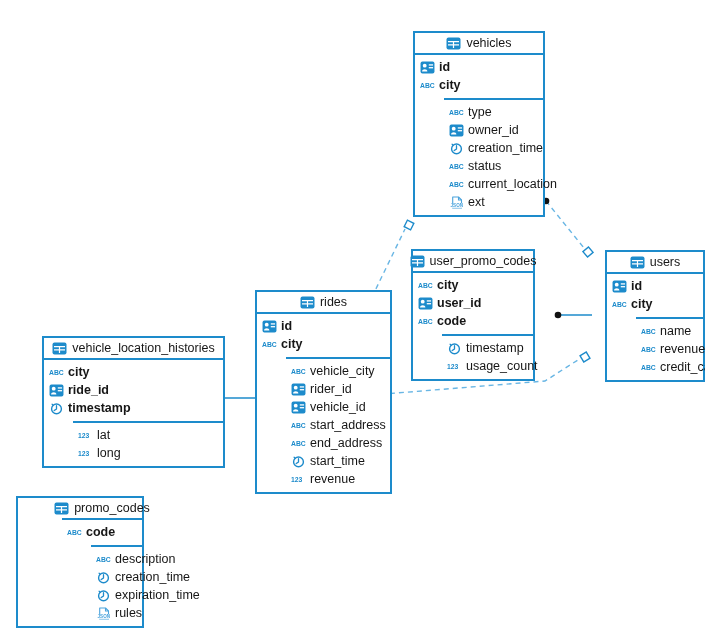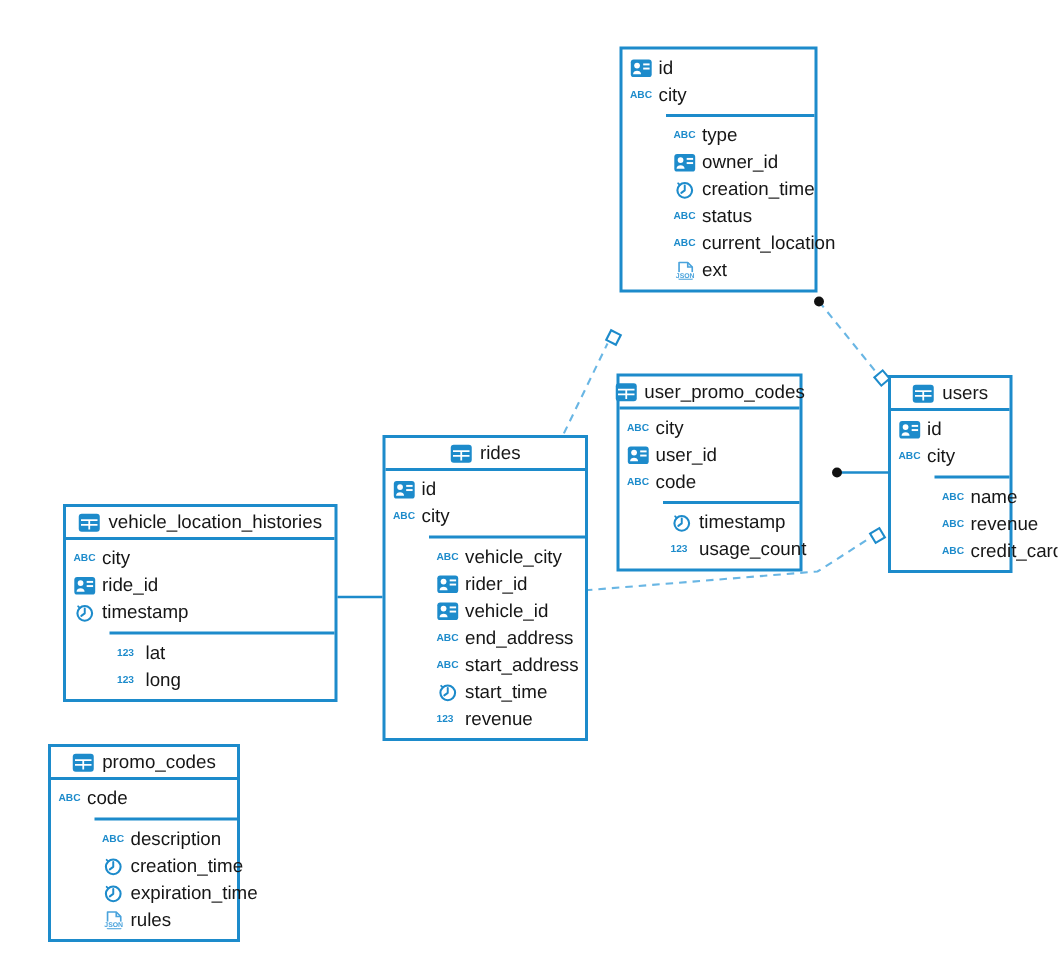--- a/index.html
+++ b/index.html
@@ -16,21 +16,21 @@
   .wires .dot{fill:#111;}
   .wires .many{fill:#fff;stroke:var(--blue);stroke-width:1.4;}
   .tbl{position:absolute;z-index:2;box-sizing:border-box;background:#fff;
        border:2px solid var(--blue);font-size:12.5px;}
   .thead{display:flex;align-items:center;justify-content:center;gap:5px;
          padding:3px 4px;border-bottom:2px solid var(--blue);}
   .tname{font-size:12.5px;white-space:nowrap;}
   .grp{padding:3px 0 4px;}
   .grp.cols{border-top:2px solid var(--blue);margin-left:29px;}
   .row{display:flex;align-items:center;gap:4px;padding:0 5px;height:18px;}
-  .row.pk .cname{font-weight:normal;}
+  .row.pk .cname{font-weight:bold;}
   .cname{white-space:nowrap;}
   .ci{width:15px;height:13px;flex:0 0 15px;color:var(--blue);}
   svg.ci{display:block;}
   .tago{flex:0 0 15px;width:15px;height:13px;display:flex;align-items:center;
         font-size:6.8px;font-weight:800;color:var(--blue);letter-spacing:0;}
   .jsonic{color:#4aa3dc;}
 </style>
 </head>
 <body>
 
@@ -73,20 +73,26 @@
   <rect class="many" x="-3.6" y="-3.6" width="7.2" height="7.2" transform="translate(585,357) rotate(-31)"></rect>
 
   <circle class="dot" cx="546" cy="201" r="3.3"></circle>
   <circle class="dot" cx="371" cy="297" r="3.3"></circle>
   <circle class="dot" cx="371" cy="395" r="3.3"></circle>
   <circle class="dot" cx="558" cy="315" r="3.3"></circle>
   <circle class="dot" cx="217" cy="398" r="3.3"></circle>
 </svg>
 
 <div class="tbl" style="left:413px;top:31px;width:132px;">
+  <div class="thead">
+    <svg class="ci">
+        <use href="#i-table"></use>
+      </svg>
+    <span class="tname">vehicles</span>
+  </div>
   <div class="grp">
     <div class="row pk">
       <svg class="ci">
           <use href="#i-uuid"></use>
         </svg>
       <span class="cname">id</span>
     </div>
     <div class="row pk">
       <span class="tago">ABC</span>
       <span class="cname">city</span>
@@ -156,21 +162,21 @@
         </svg>
       <span class="cname">timestamp</span>
     </div>
     <div class="row">
       <span class="tago">123</span>
       <span class="cname">usage_count</span>
     </div>
   </div>
 </div>
 
-<div class="tbl" style="left:592px;top:250px;width:83px;">
+<div class="tbl" style="left:605px;top:250px;width:100px;">
   <div class="thead">
     <svg class="ci">
         <use href="#i-table"></use>
       </svg>
     <span class="tname">users</span>
   </div>
   <div class="grp">
     <div class="row pk">
       <svg class="ci">
           <use href="#i-uuid"></use>
@@ -229,25 +235,25 @@
       <span class="cname">rider_id</span>
     </div>
     <div class="row">
       <svg class="ci">
           <use href="#i-uuid"></use>
         </svg>
       <span class="cname">vehicle_id</span>
     </div>
     <div class="row">
       <span class="tago">ABC</span>
+      <span class="cname">start_address</span>
+    </div>
+    <div class="row">
+      <span class="tago">ABC</span>
       <span class="cname">end_address</span>
-    </div>
-    <div class="row">
-      <span class="tago">ABC</span>
-      <span class="cname">start_address</span>
     </div>
     <div class="row">
       <svg class="ci">
           <use href="#i-clock"></use>
         </svg>
       <span class="cname">start_time</span>
     </div>
     <div class="row">
       <span class="tago">123</span>
       <span class="cname">revenue</span>
@@ -285,21 +291,21 @@
       <span class="tago">123</span>
       <span class="cname">lat</span>
     </div>
     <div class="row">
       <span class="tago">123</span>
       <span class="cname">long</span>
     </div>
   </div>
 </div>
 
-<div class="tbl" style="left:32px;top:496px;width:128px;">
+<div class="tbl" style="left:16px;top:496px;width:128px;padding-left:44px;">
   <div class="thead">
     <svg class="ci">
         <use href="#i-table"></use>
       </svg>
     <span class="tname">promo_codes</span>
   </div>
   <div class="grp">
     <div class="row pk">
       <span class="tago">ABC</span>
       <span class="cname">code</span>

